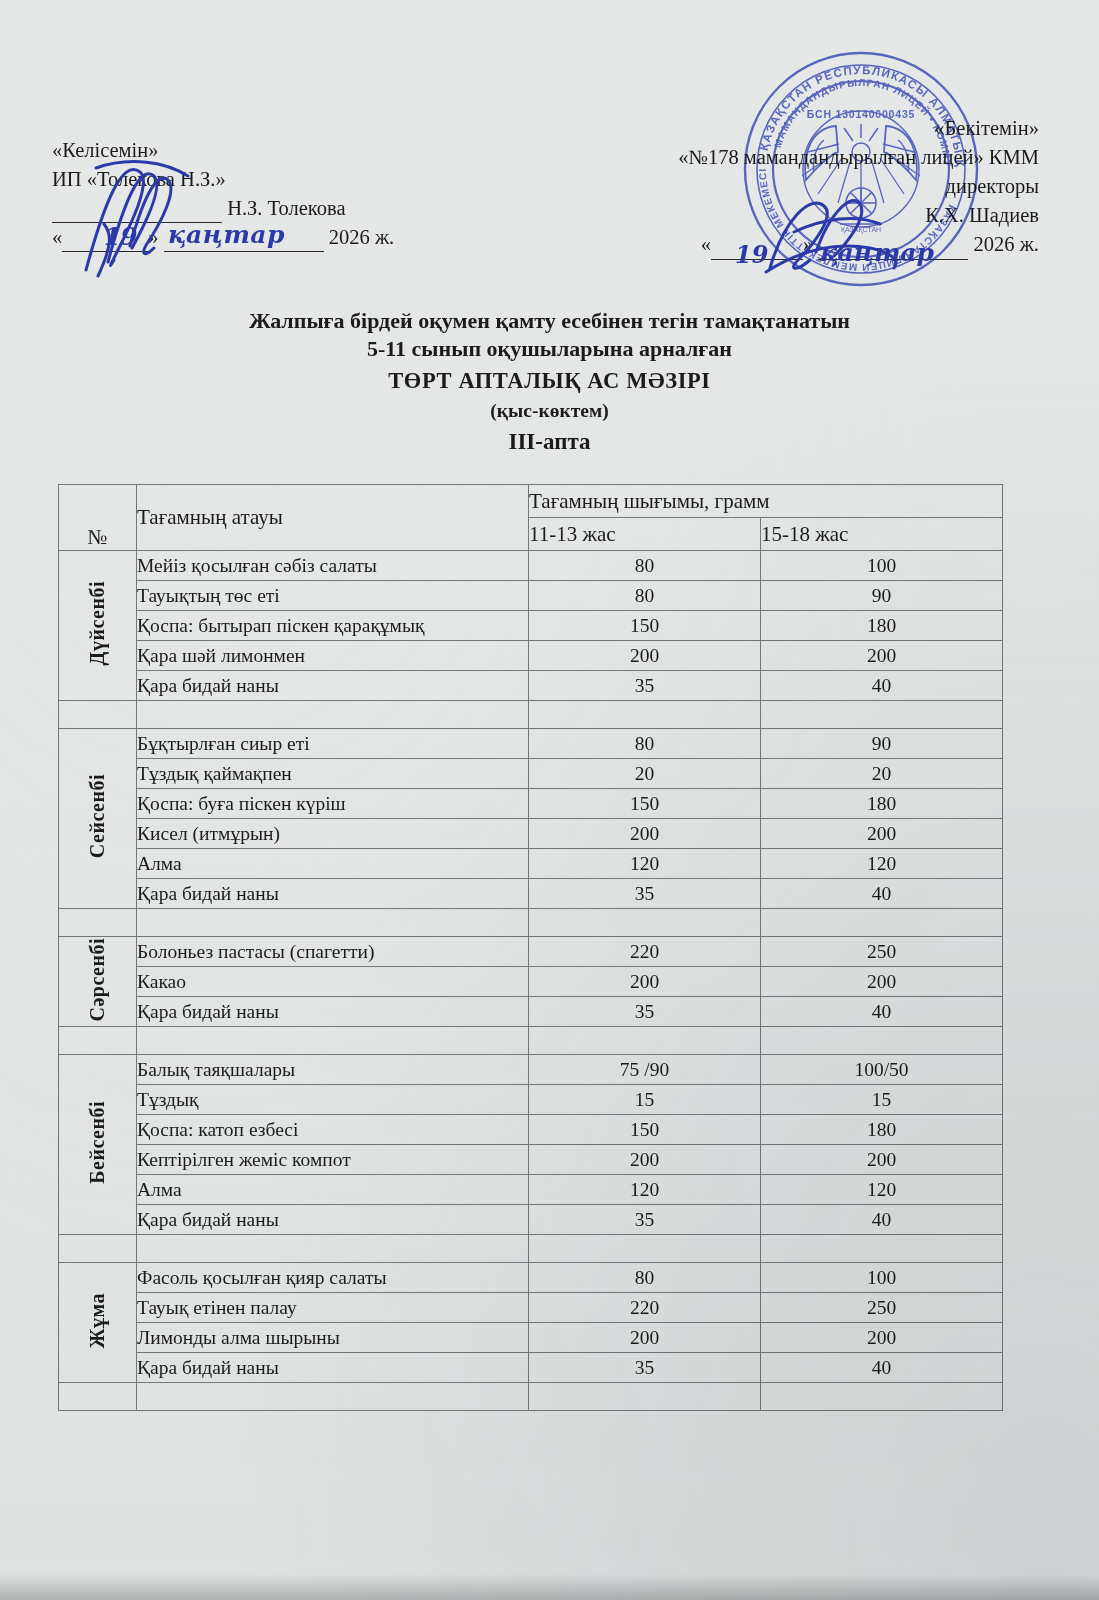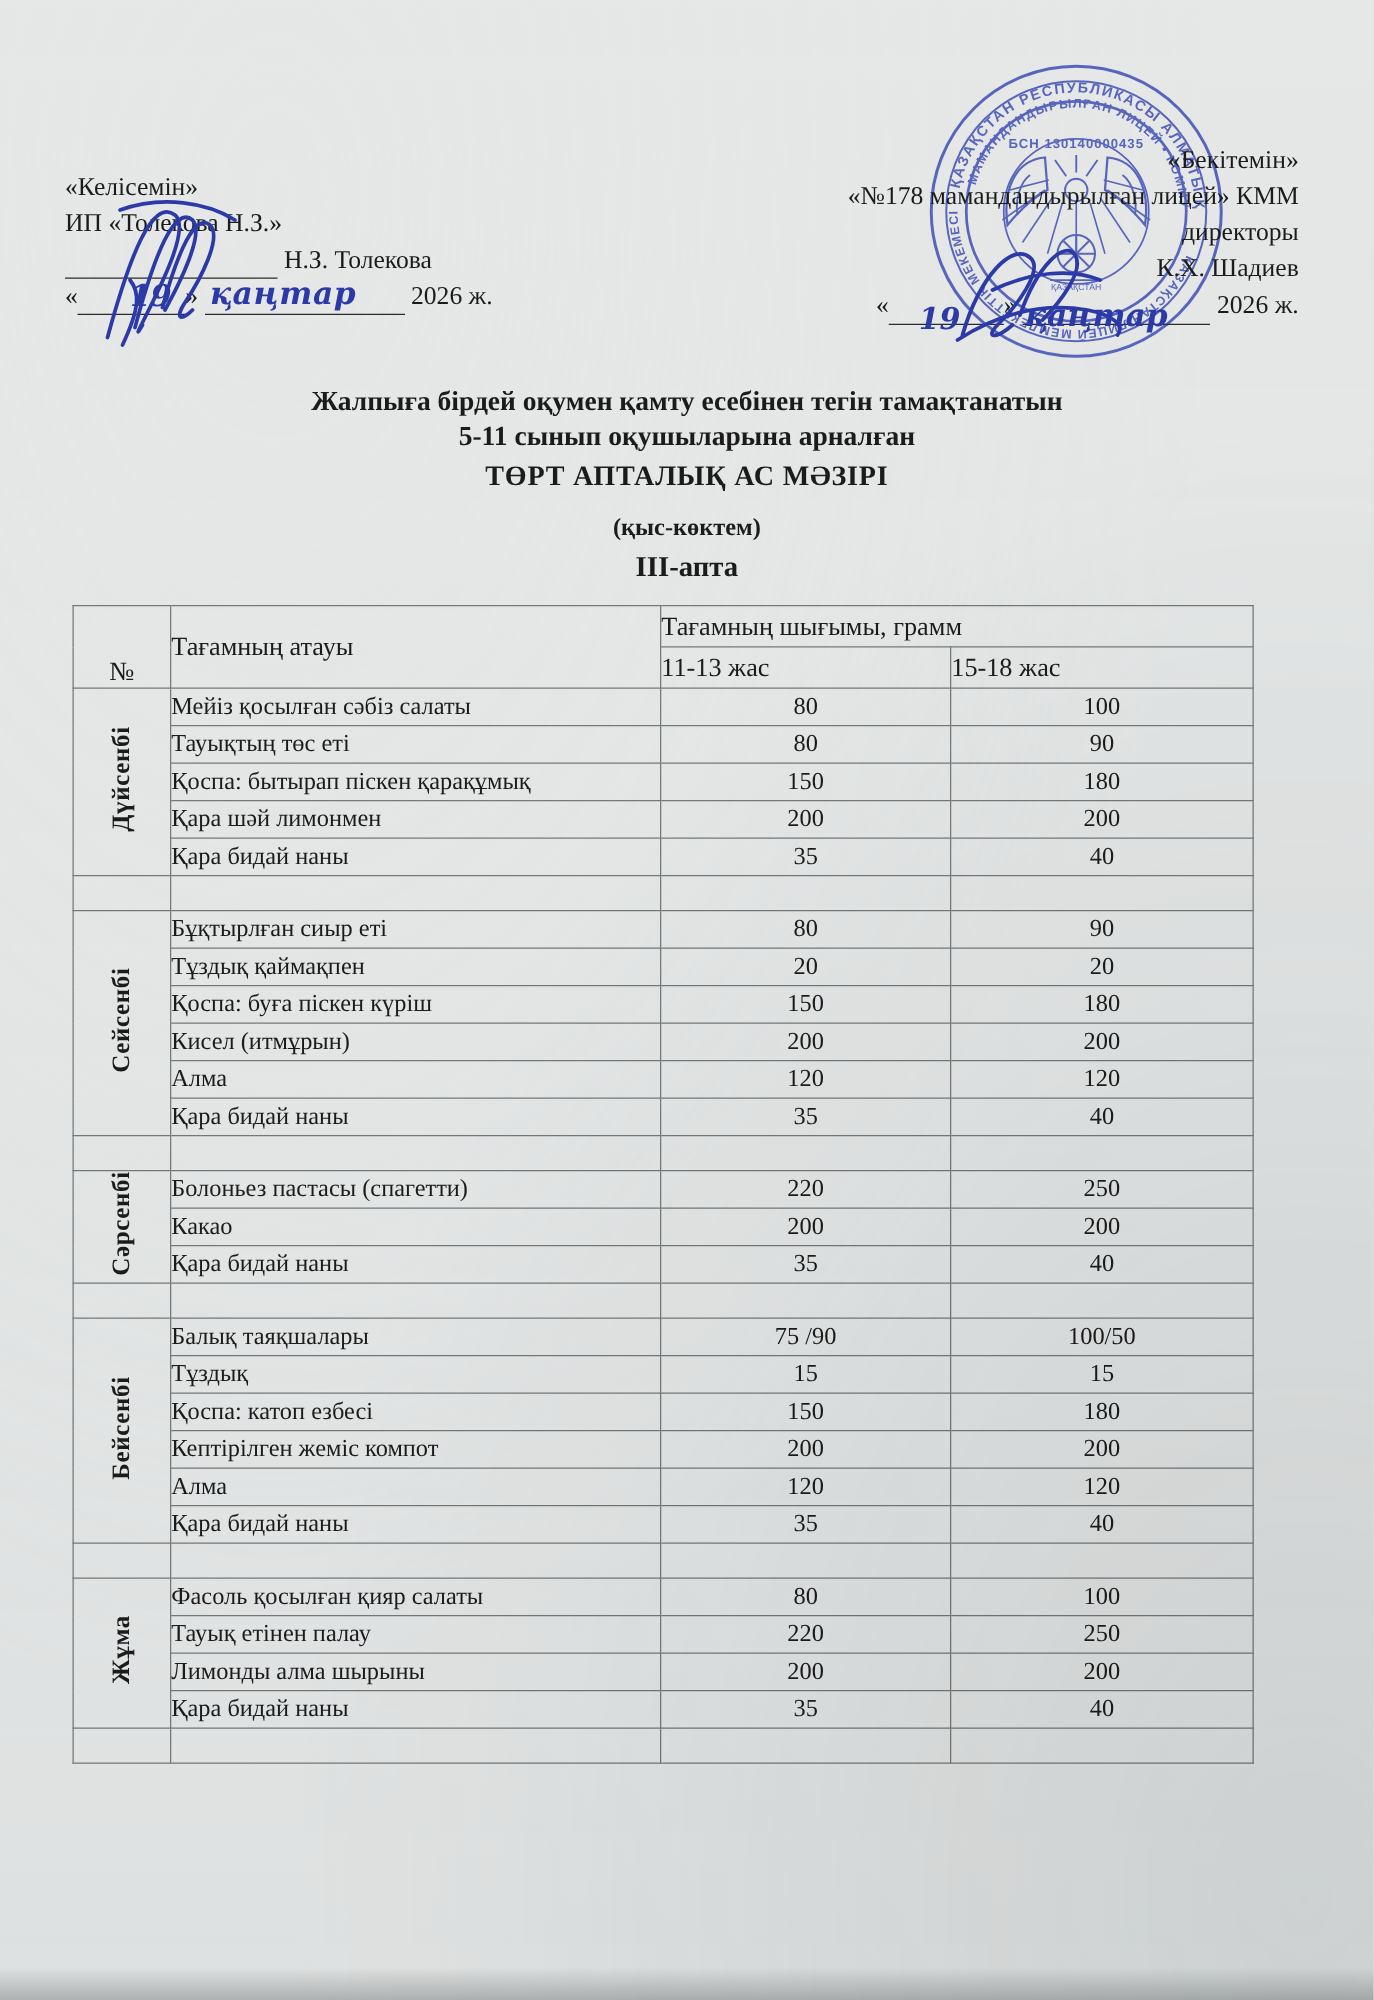--- a/index.html
+++ b/index.html
@@ -99,21 +99,21 @@
     position: absolute;
     left: 0; right: 0;
     top: 302px;
     text-align: center;
     font-weight: bold;
   }
   .t1 { font-size: 21.5px; letter-spacing: .2px; }
   .t2 { font-size: 22px; margin-top: 6px; }
   .t3 { font-size: 22px; margin-top: 2px; }
   .t4 { font-size: 22.5px; margin-top: 6px; letter-spacing: .6px; }
-  .t5 { font-size: 19.5px; margin-top: 18px; }
+  .t5 { font-size: 19.5px; margin-top: 6px; }
   .t6 { font-size: 23px; margin-top: 7px; }
 
   
   .tbl-wrap {
     position: absolute;
     left: 58px;
     top: 484px;
     width: 944px;
   }
   table.menu {

